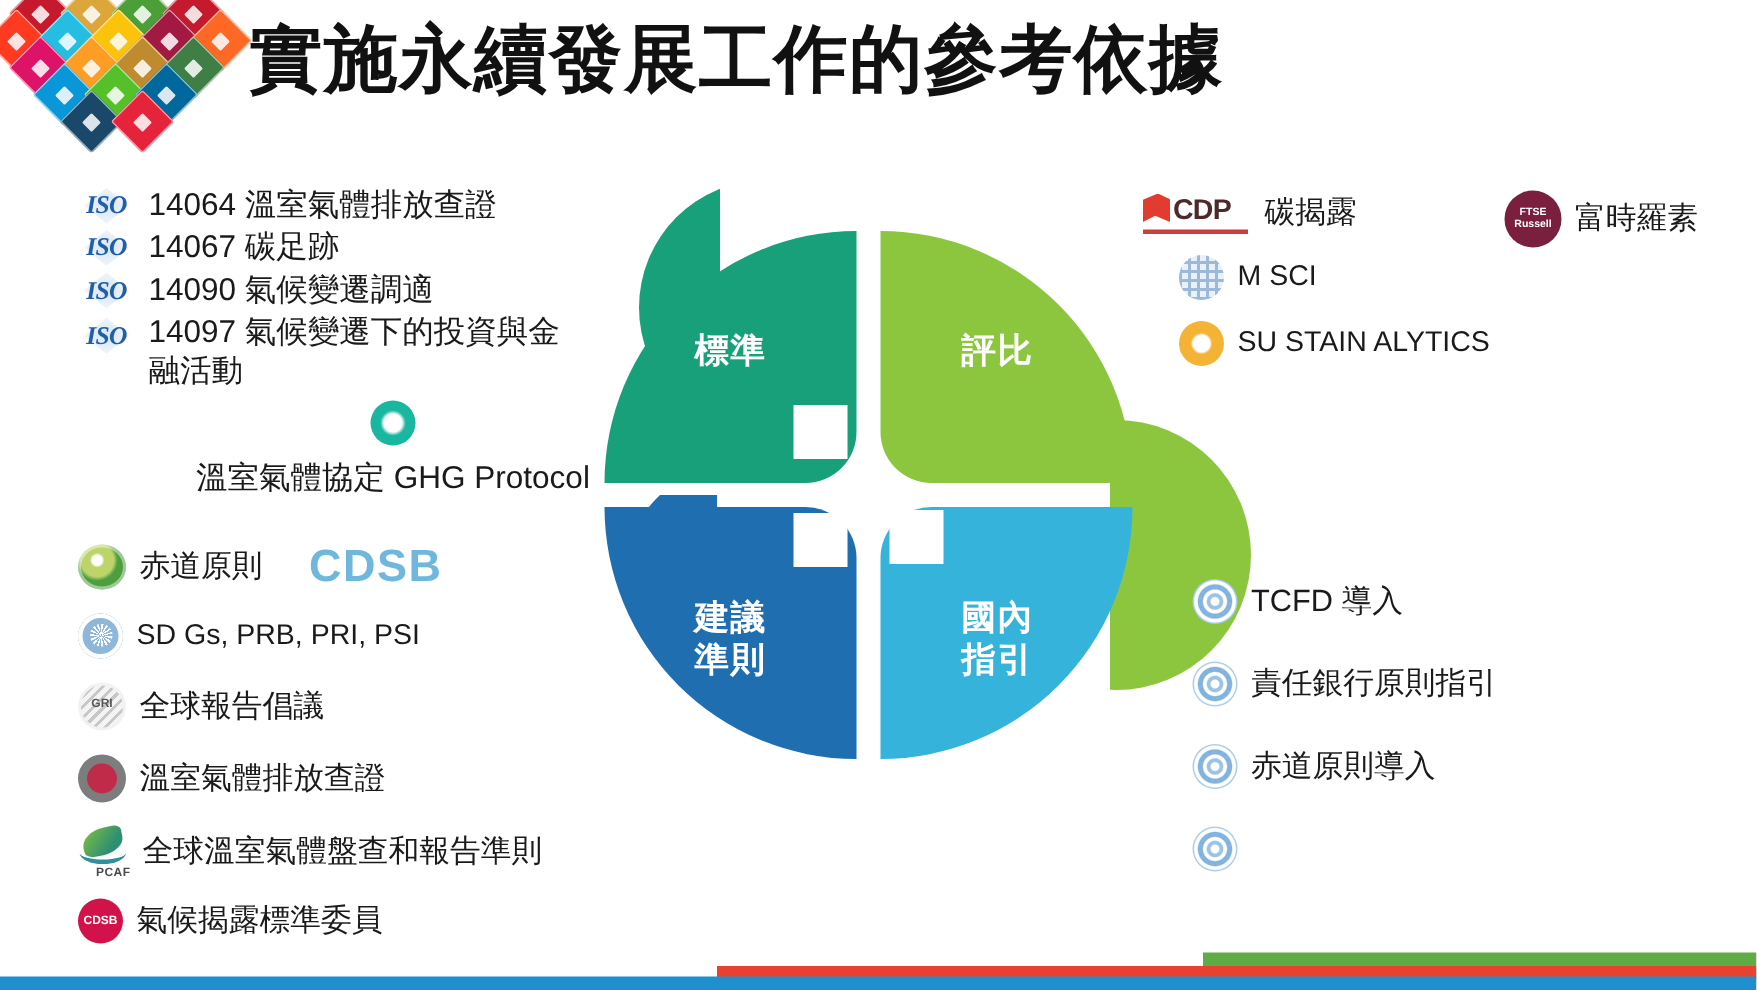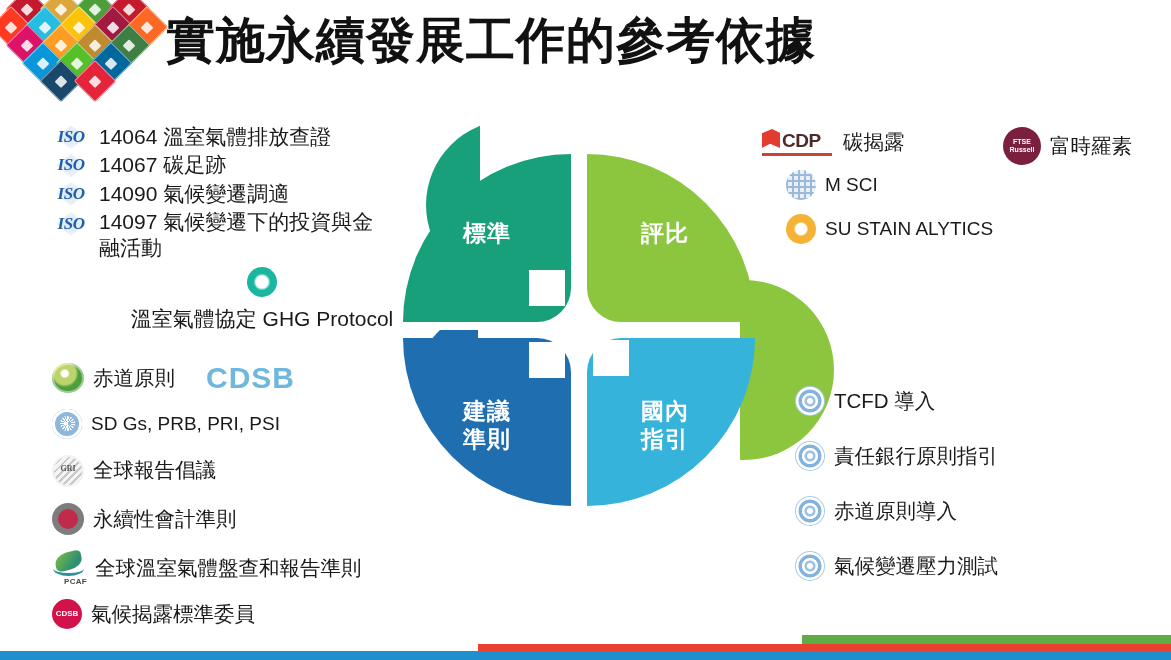--- a/index.html
+++ b/index.html
@@ -253,36 +253,36 @@
         <span class="tcfd-word">CDSB</span>
       </div>
 
       <div class="row" style="margin-bottom:16px;">
         <span class="badge">
             <span class="un-globe"></span>
           </span>
         <span class="row-txt sm">SD Gs, PRB, PRI, PSI</span>
       </div>
 
-      <div class="row" style="margin-bottom:16px;font-family:Liberation Serif, serif;">
+      <div class="row" style="margin-bottom:16px;">
         <span class="badge">
           <span class="gri-mark">
               <span>GRI</span>
             </span>
         </span>
         <span class="row-txt">全球報告倡議</span>
       </div>
 
       <div class="row" style="margin-bottom:16px;">
         <span class="badge">
             <span class="sasb-mark">
               <i></i>
             </span>
           </span>
-        <span class="row-txt">永續性會計準則</span>
+        <span class="row-txt">溫室氣體排放查證</span>
       </div>
 
       <div class="row" style="margin-bottom:14px;">
         <span class="badge">
           <span class="pcaf-mark">
               <span class="leaf"></span>
               <span class="arc"></span>
               <span class="lbl">PCAF</span>
             </span>
         </span>
@@ -371,21 +371,20 @@
     <div class="row" style="margin-bottom:25px;">
       <span class="badge">
           <span class="target-mark"></span>
         </span>
       <span class="row-txt">赤道原則導入</span>
     </div>
     <div class="row">
       <span class="badge">
           <span class="target-mark"></span>
         </span>
-      <span class="row-txt">氣候變遷壓力測試</span>
     </div>
   </div>
 
   <div class="bar-green"></div>
   <div class="bar-red"></div>
   <div class="bar-blue"></div>
 
 </div>
 
 </body></html>

